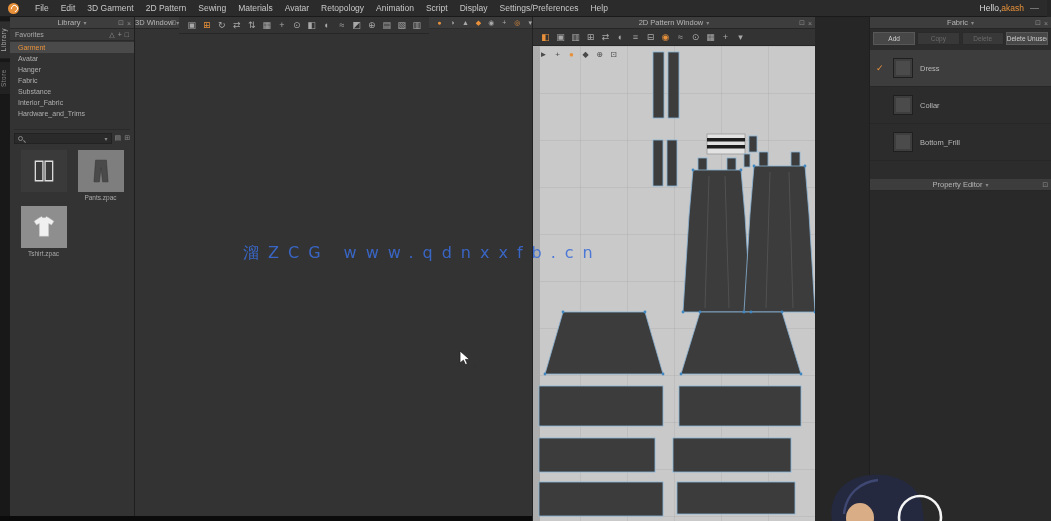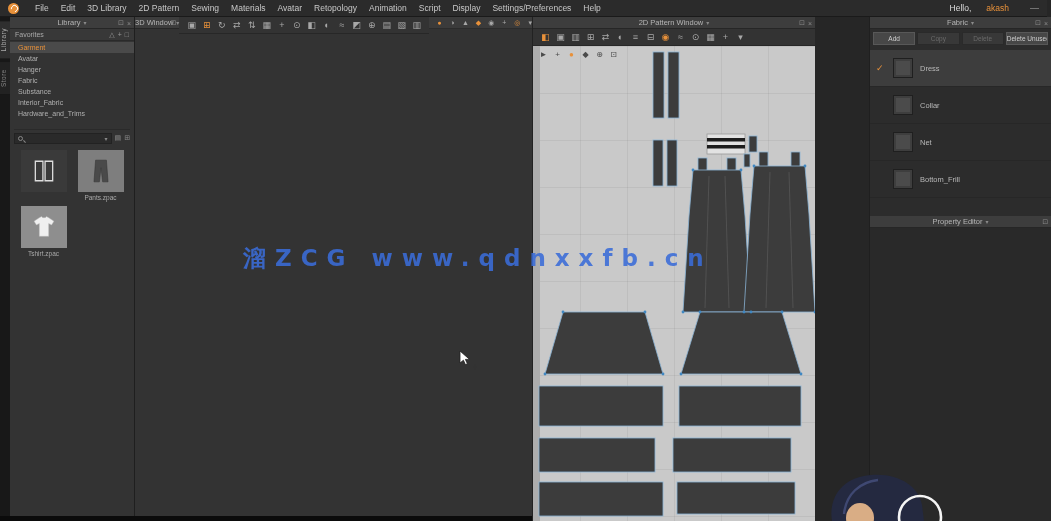--- a/index.html
+++ b/index.html
@@ -5,21 +5,21 @@
   *{box-sizing:border-box;margin:0;padding:0}
   html,body{width:1051px;height:521px;background:#000;font-family:"Liberation Sans","DejaVu Sans",sans-serif;overflow:hidden}
   .app{position:relative;width:1051px;height:521px;background:#262626;overflow:hidden}
 
   
   .menubar{position:absolute;left:0;top:0;right:4px;height:17px;background:#2b2b2b;display:flex;align-items:center;padding:0 8px;border-bottom:1px solid #1a1a1a;z-index:100}
   .logo{width:11px;height:11px;border-radius:50%;background:#e8913a;margin-right:10px;position:relative;flex:none}
   .logo::after{content:"";position:absolute;left:2.5px;top:2.5px;width:5px;height:5px;border-radius:50%;border:1.2px solid #fff;border-bottom-color:transparent;transform:rotate(35deg)}
   .menubar-items{display:flex}
   .menu-item{color:#c8c8c8;font-size:8.5px;padding:0 6px;line-height:17px;cursor:default;white-space:nowrap}
-  .menubar-right{margin-left:auto;display:flex;align-items:center;gap:15px;font-size:8.5px;white-space:nowrap}
+  .menubar-right{margin-left:auto;display:flex;align-items:center;gap:0;font-size:8.5px;white-space:nowrap}
   .greeting{color:#ddd}.username{color:#e8913a}
   .win-dash{color:#999;font-size:9px;margin-left:6px}
 
   
   .vstrip{position:absolute;left:0;top:17px;width:10px;bottom:0;background:#181818;z-index:30}
   .vtab{writing-mode:vertical-rl;transform:rotate(180deg);color:#aaa;font-size:6.5px;padding:7px 0;margin:4px 0 2px 0;background:#2f2f2f;width:10px;text-align:center;letter-spacing:.5px}
   .vtab.store{background:#222;color:#888}
 
   
   .panel{position:absolute;top:17px;background:#2e2e2e}
@@ -82,37 +82,37 @@
   .fab-row{height:37px;display:flex;align-items:center;padding:0 6px;gap:7px;border-bottom:1px solid #272727}
   .fab-row.selected{background:#3d3d3d}
   .fab-check{width:10px;color:#e8913a;font-size:9px;visibility:hidden;flex:none}
   .fab-row.selected .fab-check{visibility:visible}
   .fab-swatch{width:20px;height:20px;background:#4b4b4b;border:1px solid #1f1f1f;box-shadow:inset 0 0 0 2px #3e3e3e;flex:none}
   .fab-name{color:#b8b8b8;font-size:7.5px}
   .prop-head{margin-top:16px}
   .prop-body{flex:1;background:#292929}
 
   
-  .watermark{position:absolute;left:243px;top:243px;z-index:50;color:#3a6cd8;font-size:23px;font-weight:bold;letter-spacing:9px;opacity:.88;pointer-events:none;white-space:nowrap;font-family:"DejaVu Sans",sans-serif}
+  .watermark{position:absolute;left:243px;top:243px;z-index:50;color:#3a6cd8;font-size:16px;font-weight:normal;letter-spacing:9px;opacity:.88;pointer-events:none;white-space:nowrap;font-family:"DejaVu Sans",sans-serif}
   .cursor{position:absolute;left:459px;top:350px;z-index:60;pointer-events:none}
   .char-overlay{position:absolute;left:816px;top:470px;width:134px;height:51px;z-index:55;pointer-events:none;overflow:hidden}
   .bottom-bar{position:absolute;left:0;bottom:0;width:532px;height:5px;background:#0b0b0b;z-index:40}
 </style>
 </head>
 <body>
 
 <div class="app">
 
   <div class="menubar">
     <span class="logo"></span>
     <div class="menubar-items">
 
     <span class="menu-item">File</span>
         <span class="menu-item">Edit</span>
-        <span class="menu-item">3D Library</span>
+        <span class="menu-item">3D Garment</span>
         <span class="menu-item">2D Pattern</span>
         <span class="menu-item">Sewing</span>
         <span class="menu-item">Materials</span>
         <span class="menu-item">Avatar</span>
         <span class="menu-item">Retopology</span>
         <span class="menu-item">Animation</span>
         <span class="menu-item">Script</span>
         <span class="menu-item">Display</span>
         <span class="menu-item">Settings/Preferences</span>
         <span class="menu-item">Help</span>
@@ -420,25 +420,20 @@
           <span class="fab-swatch"></span>
           <span class="fab-name">Dress</span>
         </div>
 
         <div class="fab-row">
           <span class="fab-check">✓</span>
           <span class="fab-swatch"></span>
           <span class="fab-name">Collar</span>
         </div>
 
-        <div class="fab-row">
-          <span class="fab-check">✓</span>
-          <span class="fab-swatch"></span>
-          <span class="fab-name">Net</span>
-        </div>
 
 
         <div class="fab-row">
           <span class="fab-check">✓</span>
           <span class="fab-swatch"></span>
           <span class="fab-name">Bottom_Frill</span>
         </div>
       </div>
     <div class="phead prop-head">
       <span class="ph-title">Property Editor</span>

